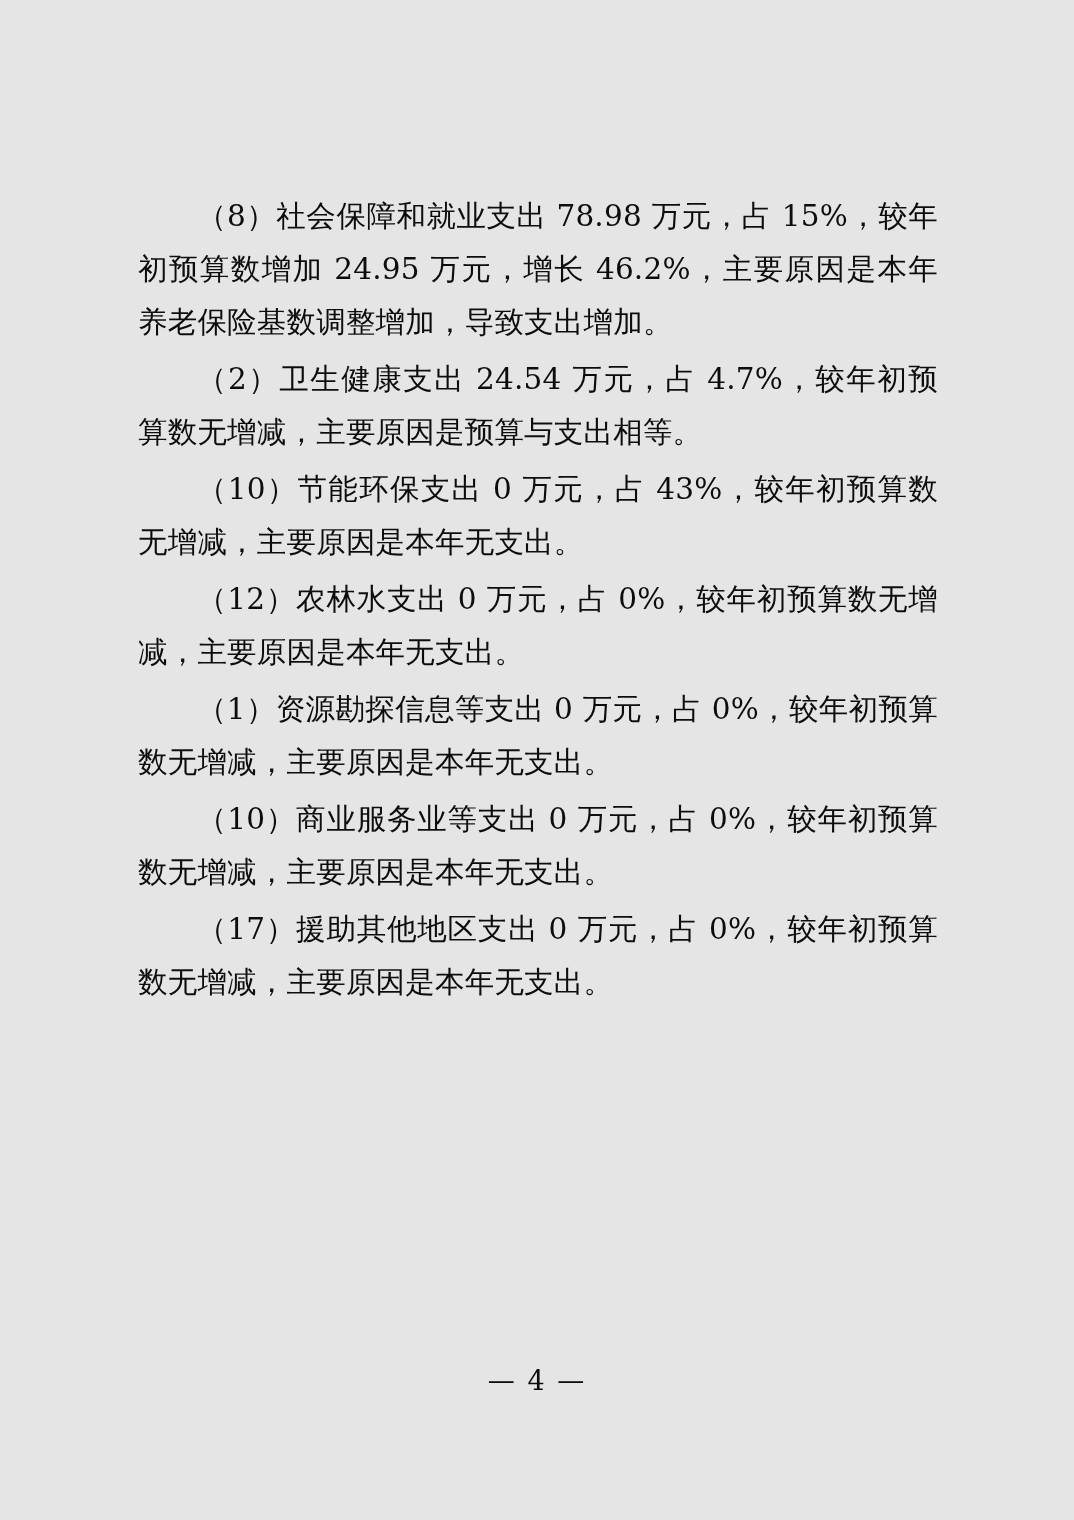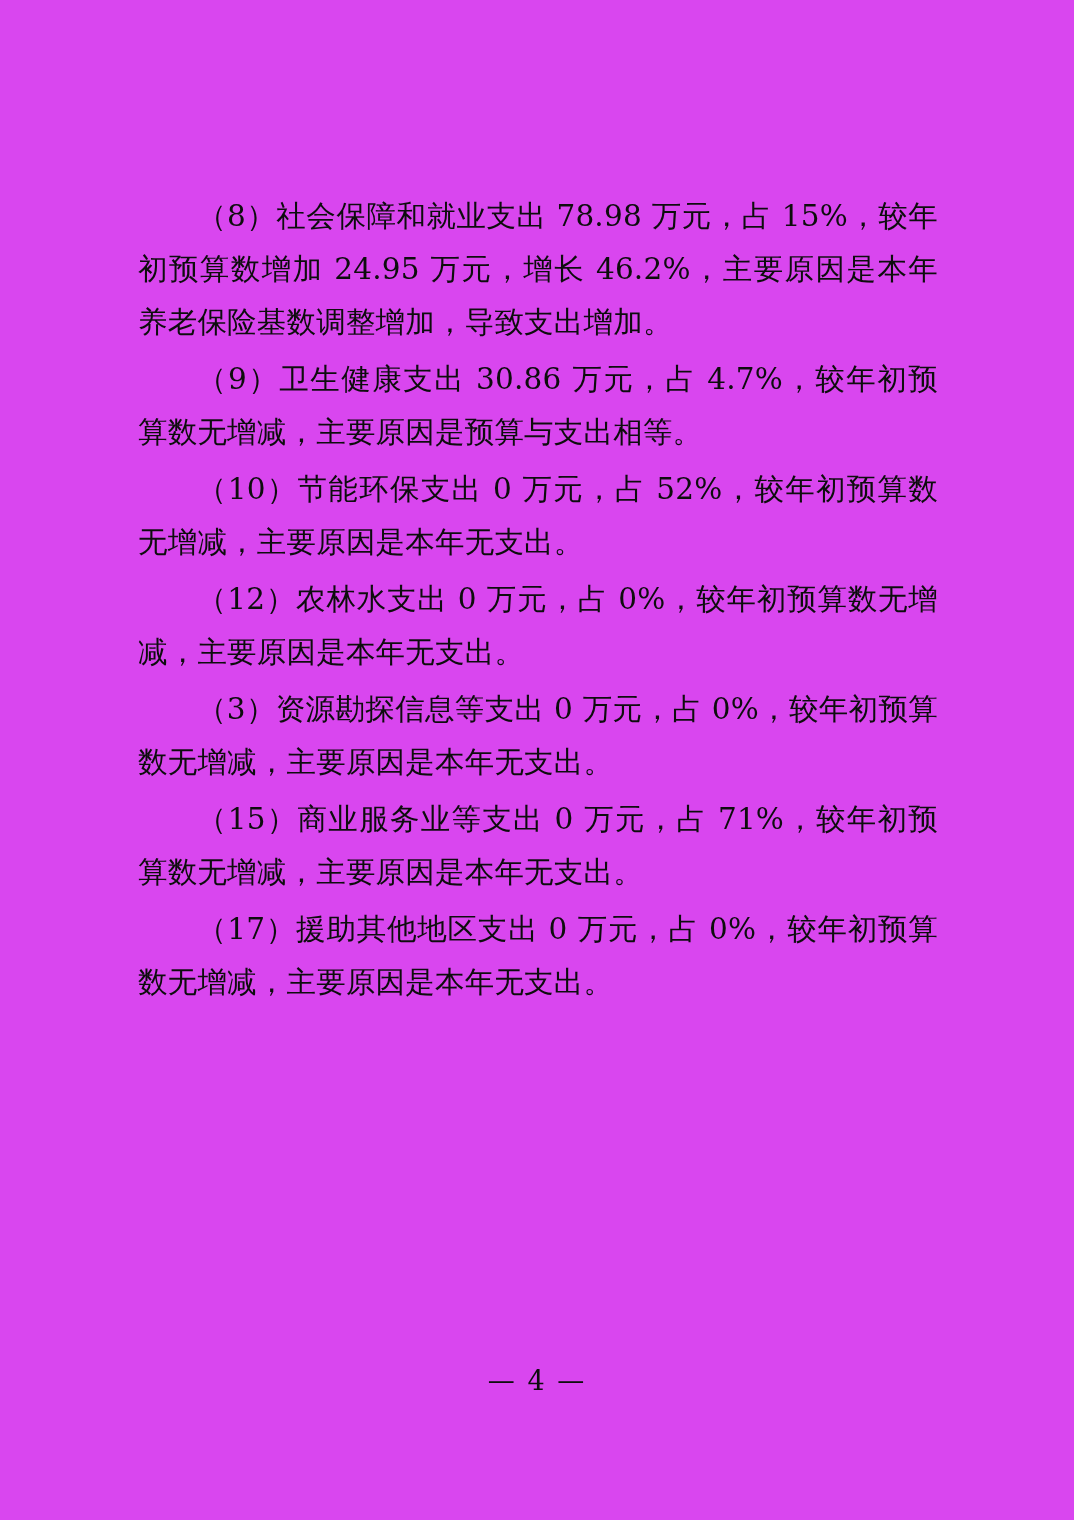--- a/index.html
+++ b/index.html
@@ -4,21 +4,21 @@
 <style>
   html, body {
     margin: 0;
     padding: 0;
     background: #ffffff;
   }
   .page {
     position: relative;
     width: 1074px;
     height: 1520px;
-    background: #d946ef;
+    background: #e5e5e5;
     box-sizing: border-box;
     overflow: hidden;
     font-family: "DejaVu Serif", "Liberation Serif", serif;
     color: #0d0d0d;
   }
   .content {
     position: absolute;
     left: 138px;
     top: 190px;
     width: 800px;
@@ -44,21 +44,21 @@
     letter-spacing: 2px;
     color: #0d0d0d;
   }
 </style>
 </head>
 <body>
 
 <div class="page">
   <div class="content">
     <p class="para">（8）社会保障和就业支出 78.98 万元，占 15%，较年初预算数增加 24.95 万元，增长 46.2%，主要原因是本年养老保险基数调整增加，导致支出增加。</p>
-    <p class="para">（9）卫生健康支出 30.86 万元，占 4.7%，较年初预算数无增减，主要原因是预算与支出相等。</p>
-    <p class="para">（10）节能环保支出 0 万元，占 52%，较年初预算数无增减，主要原因是本年无支出。</p>
+    <p class="para">（2）卫生健康支出 24.54 万元，占 4.7%，较年初预算数无增减，主要原因是预算与支出相等。</p>
+    <p class="para">（10）节能环保支出 0 万元，占 43%，较年初预算数无增减，主要原因是本年无支出。</p>
     <p class="para">（12）农林水支出 0 万元，占 0%，较年初预算数无增减，主要原因是本年无支出。</p>
-    <p class="para">（3）资源勘探信息等支出 0 万元，占 0%，较年初预算数无增减，主要原因是本年无支出。</p>
-    <p class="para">（15）商业服务业等支出 0 万元，占 71%，较年初预算数无增减，主要原因是本年无支出。</p>
+    <p class="para">（1）资源勘探信息等支出 0 万元，占 0%，较年初预算数无增减，主要原因是本年无支出。</p>
+    <p class="para">（10）商业服务业等支出 0 万元，占 0%，较年初预算数无增减，主要原因是本年无支出。</p>
     <p class="para">（17）援助其他地区支出 0 万元，占 0%，较年初预算数无增减，主要原因是本年无支出。</p>
   </div>
   <div class="footer">— 4 —</div>
 </div>
 
 </body></html>

